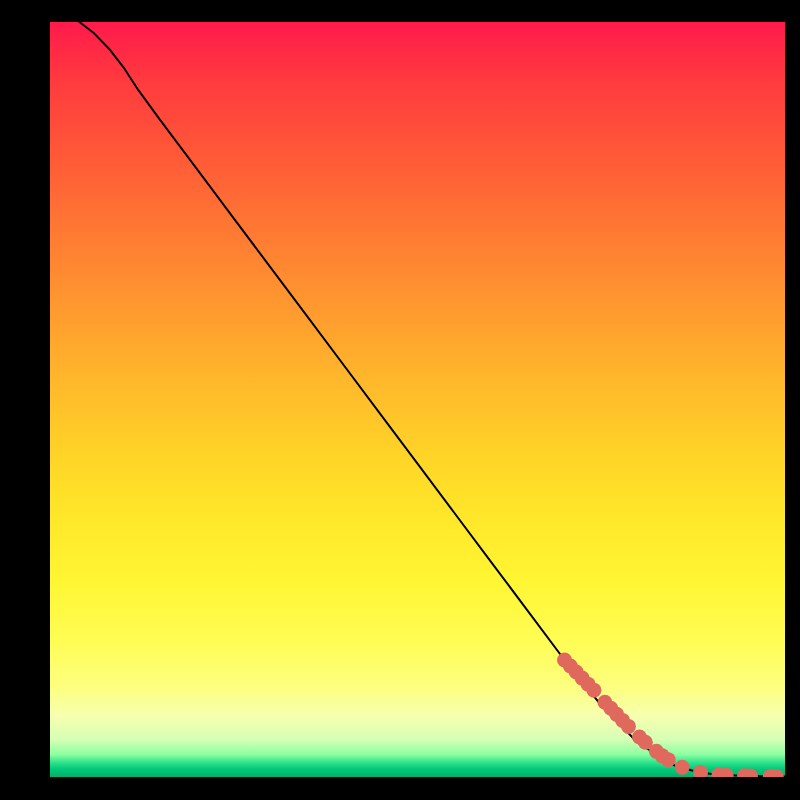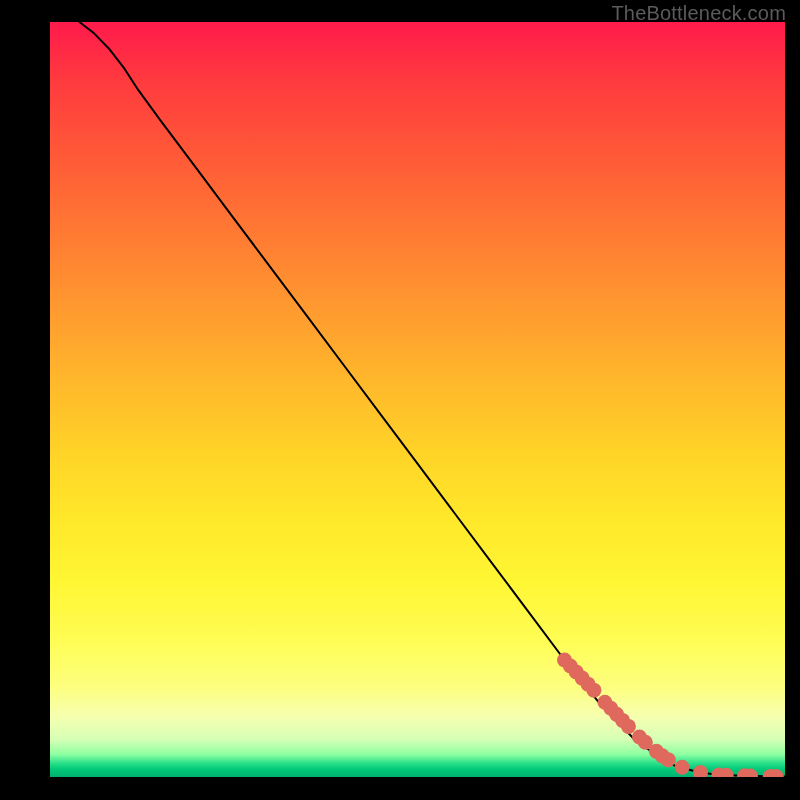--- a/index.html
+++ b/index.html
@@ -92,14 +92,13 @@
           <circle cx="650.48" cy="750.47" r="7.5" fill="#e0695e"></circle>
           <circle cx="668.85" cy="753.11" r="7.5" fill="#e0695e"></circle>
           <circle cx="676.20" cy="753.34" r="7.5" fill="#e0695e"></circle>
           <circle cx="694.57" cy="753.87" r="7.5" fill="#e0695e"></circle>
           <circle cx="700.45" cy="754.02" r="7.5" fill="#e0695e"></circle>
           <circle cx="720.30" cy="754.47" r="7.5" fill="#e0695e"></circle>
           <circle cx="726.18" cy="754.55" r="7.5" fill="#e0695e"></circle>
         </g>
     </svg>
   </div>
-  <div class="watermark">TheBottleneck.com</div>
 </div>
 
 </body></html>

